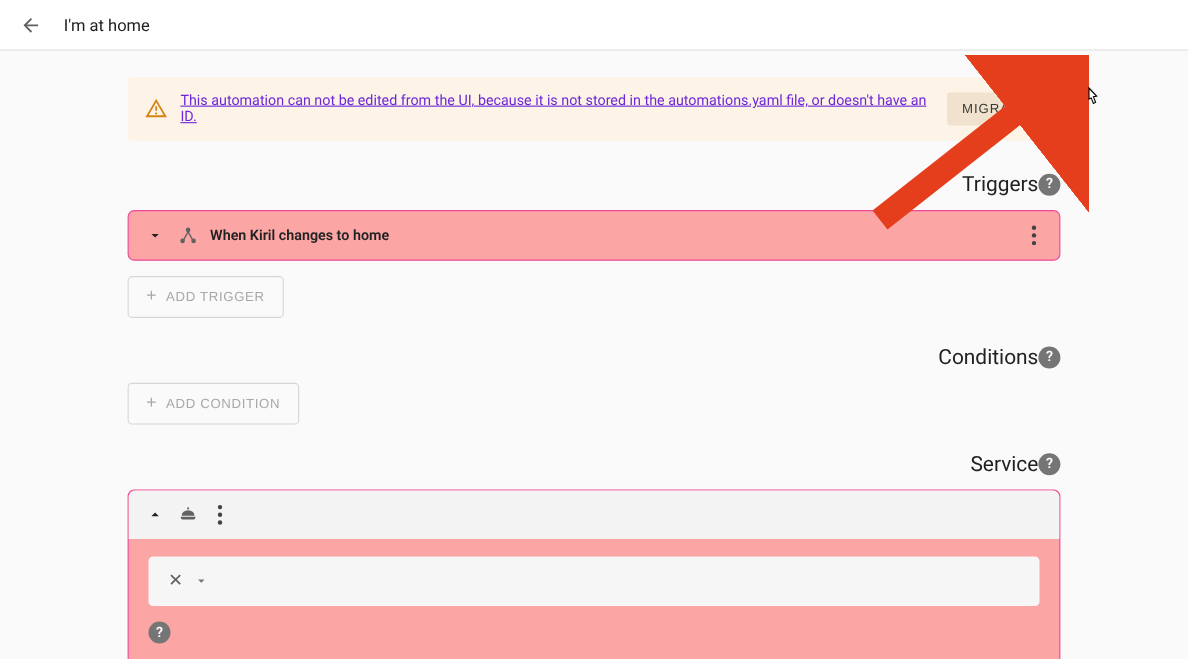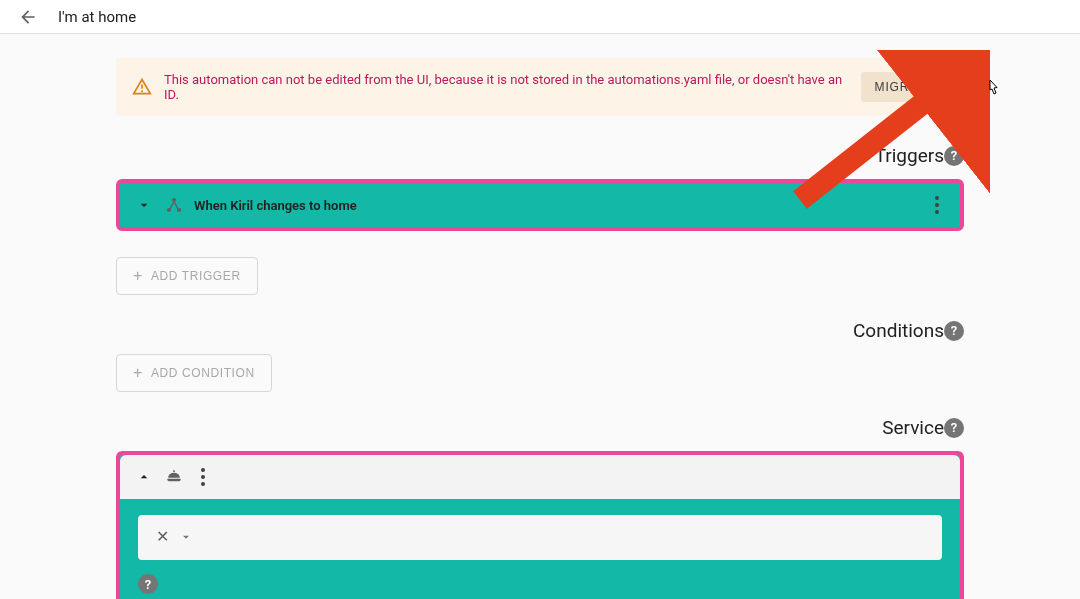--- a/index.html
+++ b/index.html
@@ -6,21 +6,21 @@
     body {
       font-family: -apple-system, BlinkMacSystemFont, "Segoe UI", Roboto, sans-serif;
       background: #fafafa;
       color: #212121;
       width: 1080px;
       height: 599px;
       overflow: hidden;
       position: relative;
     }
     .header {
-      height: 34px;
+      height: 46px;
       background: #fff;
       display: flex;
       align-items: center;
       padding: 0 16px;
       border-bottom: 1px solid #e0e0e0;
     }
     .back-arrow {
       width: 24px; height: 24px;
       display: flex; align-items: center; justify-content: center;
       color: #616161;
@@ -47,21 +47,22 @@
       margin-bottom: 28px;
     }
     .alert-icon {
       color: #d88316;
       flex-shrink: 0;
       display:flex;align-items:center;
     }
     .alert-text {
       flex: 1;
       font-size: 13px;
-      color: #be185d;
+      color: #6d28d9;
+      text-decoration: underline;
     }
     .migrate-btn {
       background: #f0e2cc;
       border: none;
       padding: 8px 14px;
       font-size: 12px;
       letter-spacing: 0.8px;
       color: #3a3a3a;
       cursor: pointer;
       border-radius: 3px;
@@ -84,24 +85,24 @@
       background: #757575;
       color: #fff;
       display: flex;
       align-items: center;
       justify-content: center;
       font-size: 13px;
       font-weight: 600;
       cursor: pointer;
     }
     .card {
-      background: #14b8a6;
-      border: 4px solid #ec4899;
+      background: #fca5a5;
+      border: 1px solid #ec4899;
       border-radius: 6px;
-      margin-bottom: 26px;
+      margin-bottom: 14px;
     }
     .card-head {
       display: flex;
       align-items: center;
       padding: 10px 14px;
       gap: 10px;
     }
     .card-head.darker { background: #f3f3f3; border-radius: 6px 6px 0 0; }
     .chevron {
       width: 20px; height: 20px;

